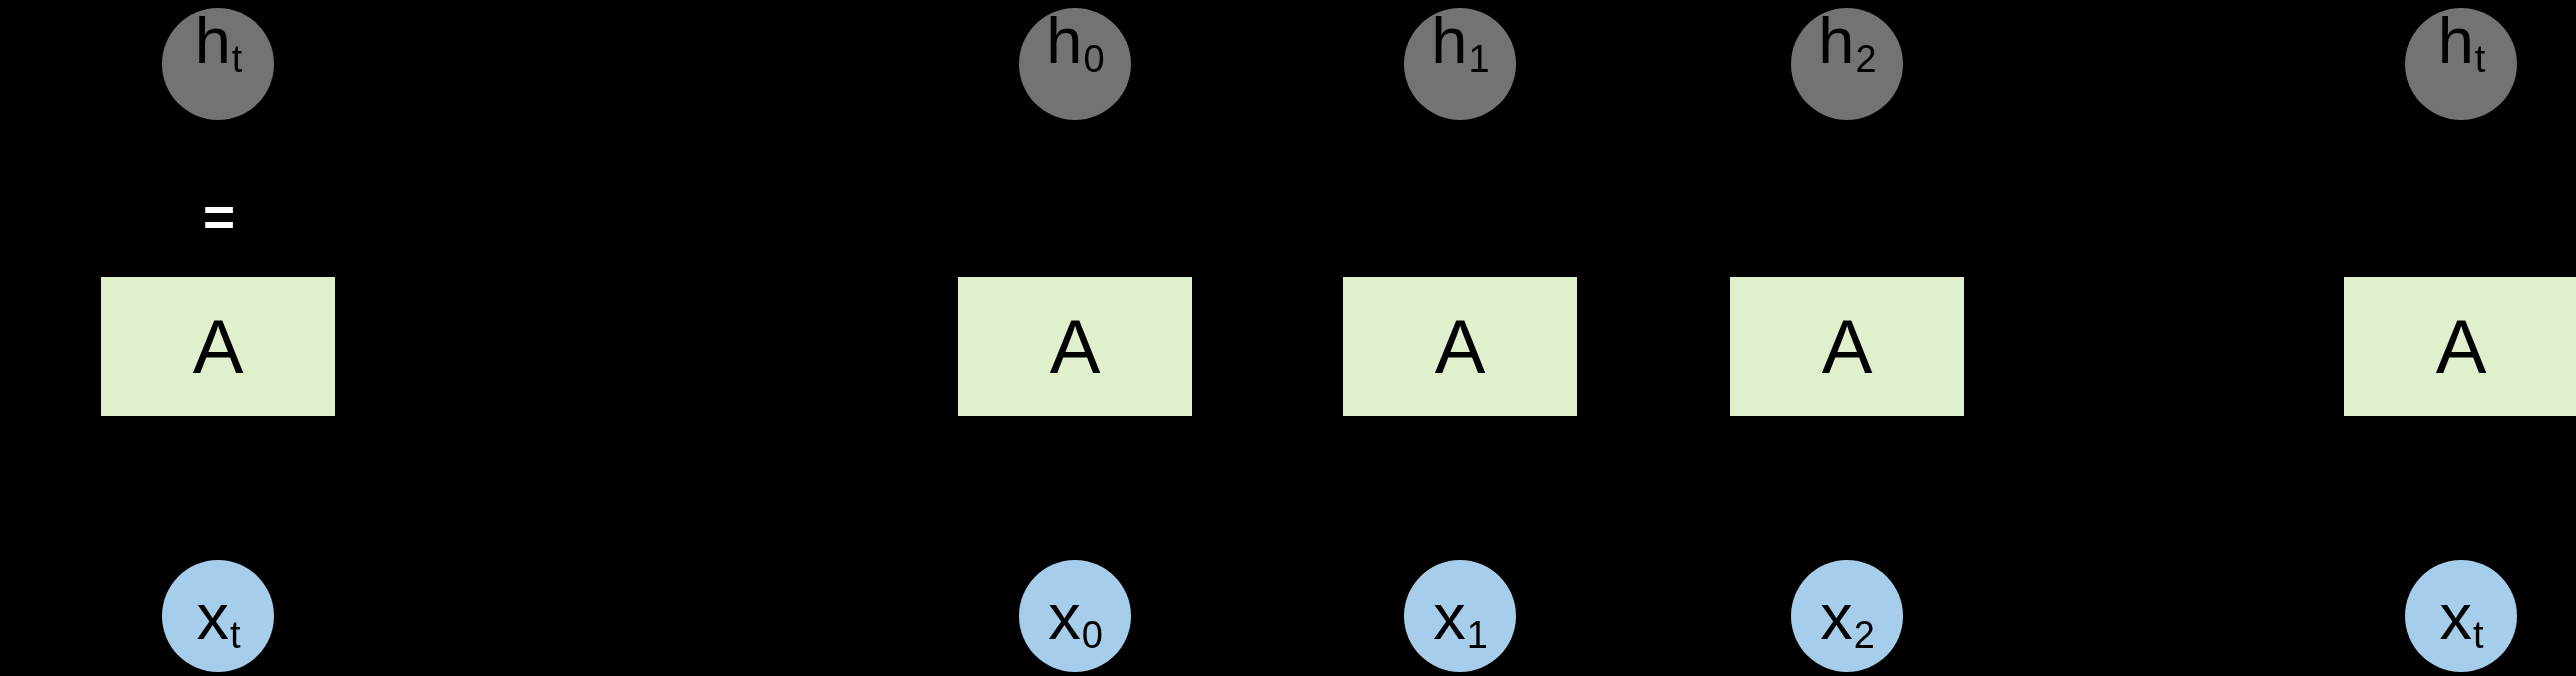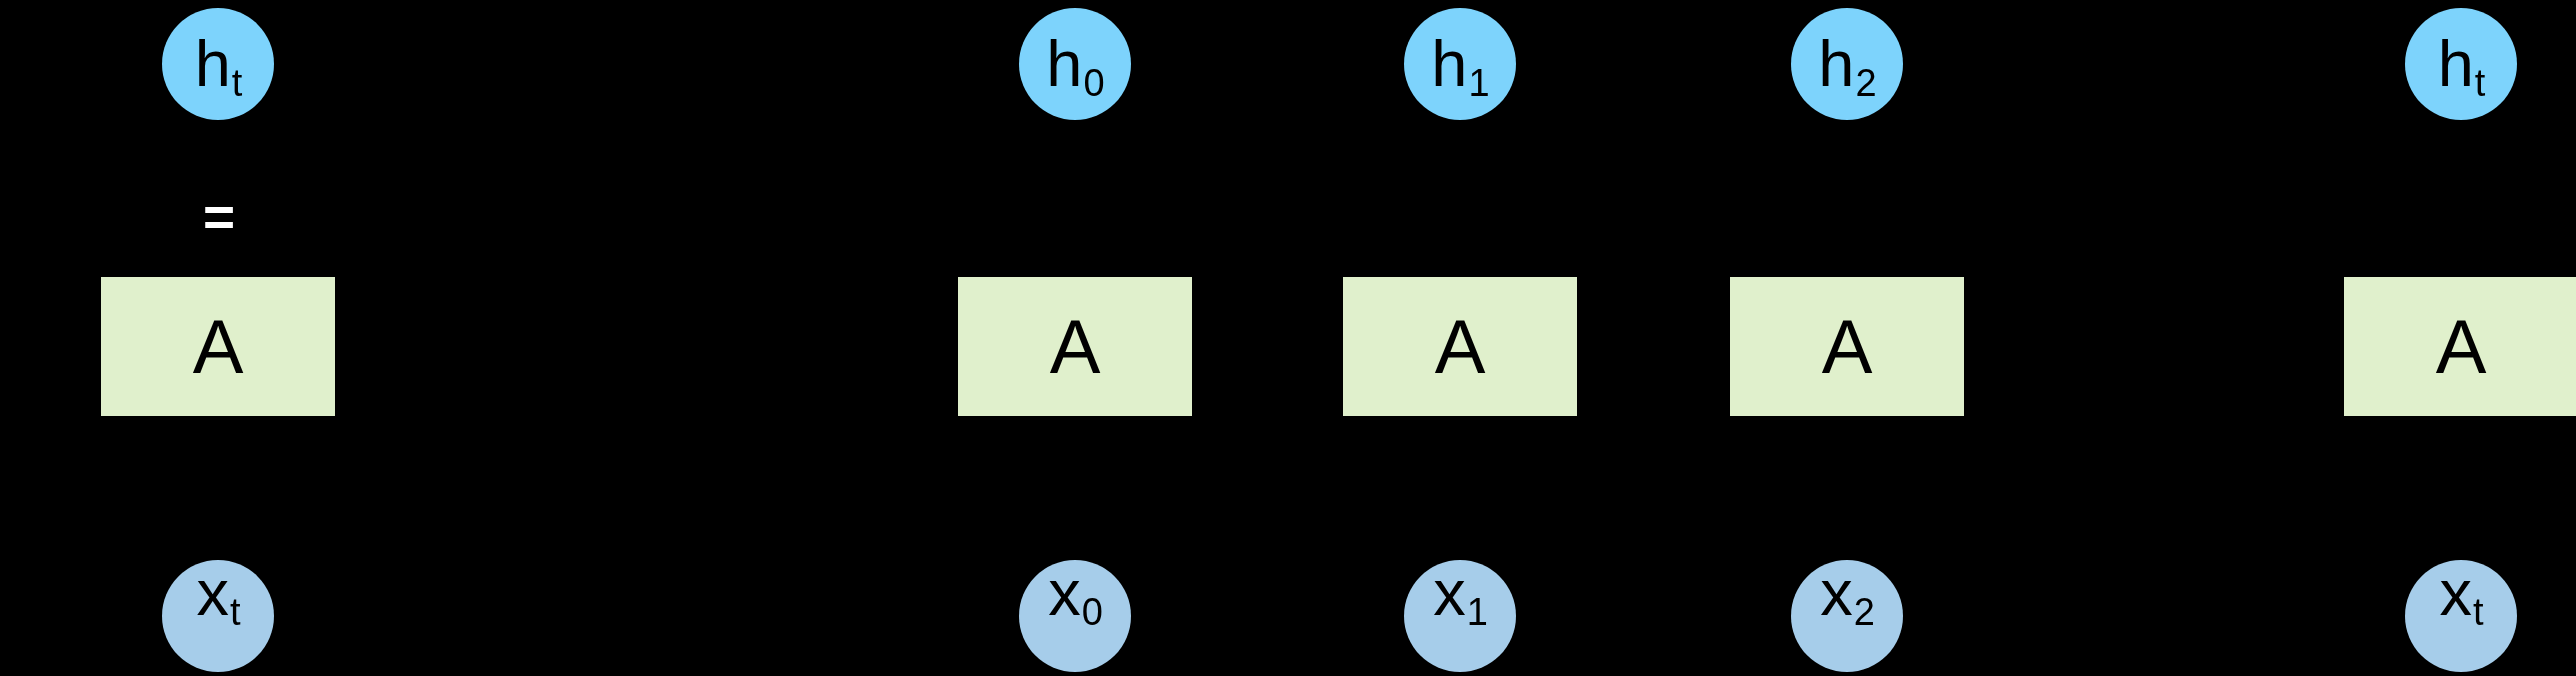--- a/index.html
+++ b/index.html
@@ -27,39 +27,38 @@
 
   
   .h-node {
     position: absolute;
     left: 0;
     top: 7.6px;
     width: 112px;
     height: 112px;
     transform: translateX(-50%);
     border-radius: 50%;
-    background: #7dd3fc;
+    background: #737373;
     display: flex;
-    align-items: center;
     justify-content: center;
     box-sizing: border-box;
   }
 
   
   .x-node {
     position: absolute;
     left: 0;
     top: 560px;
     width: 112px;
     height: 112px;
     transform: translateX(-50%);
     border-radius: 50%;
     background: #a6cdea;
     display: flex;
-    align-items: flex-start;
+    align-items: center;
     justify-content: center;
     box-sizing: border-box;
   }
 
   
   .cell-box {
     position: absolute;
     left: 0;
     top: 277px;
     width: 234px;

